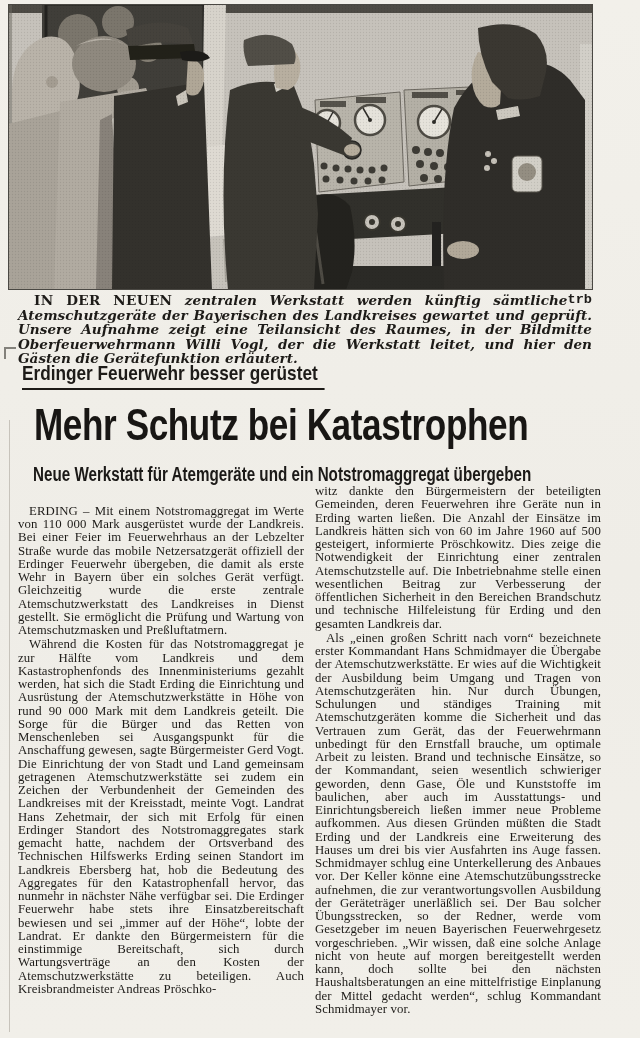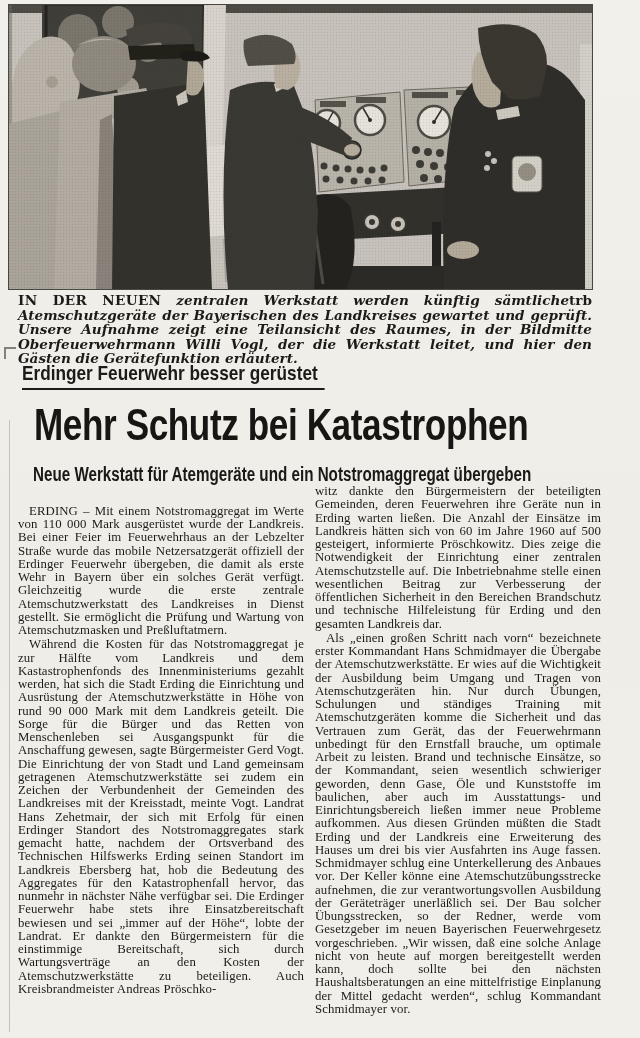--- a/index.html
+++ b/index.html
@@ -13,22 +13,22 @@
   }
   .photo-wrap { position:absolute; left:8px; top:4px; width:585px; height:286px; }
   .photo-wrap svg { display:block; }
 
   .caption {
     position:absolute; left:18px; top:293px; width:574px;
     font-family:"DejaVu Serif",serif;
     font-size:13.6px; line-height:14.6px; font-weight:bold; font-style:italic;
     text-align:justify; margin:0;
   }
-  .caption-lead { font-style:normal; letter-spacing:.3px; }
-  .caption-byline { float:right; font-style:normal; }
+  .caption-lead { font-style:normal; letter-spacing:.3px;margin-left:16px; }
+  .caption-byline { float:right; font-style:normal;font-family:Liberation Mono, monospace; }
 
   .kicker {
     position:absolute; left:22px; top:361px; margin:0;
     font-family:"Liberation Sans","DejaVu Sans",sans-serif;
     font-size:21px; font-weight:bold; white-space:nowrap;
     border-bottom:2.5px solid #1d1b18; padding:0 8px 3px 0;
     transform:scaleX(0.82); transform-origin:0 0;
   }
   .headline {
     position:absolute; left:34px; top:399px; margin:0;

